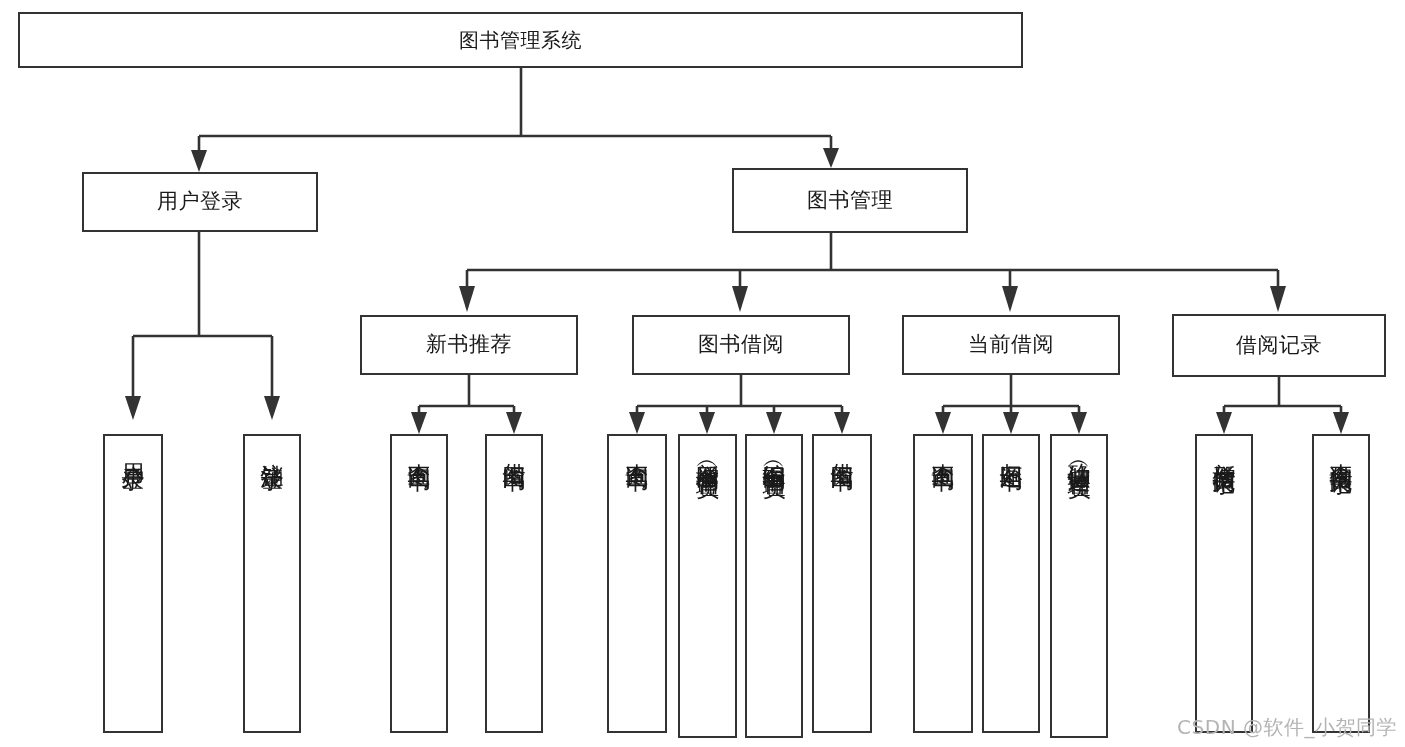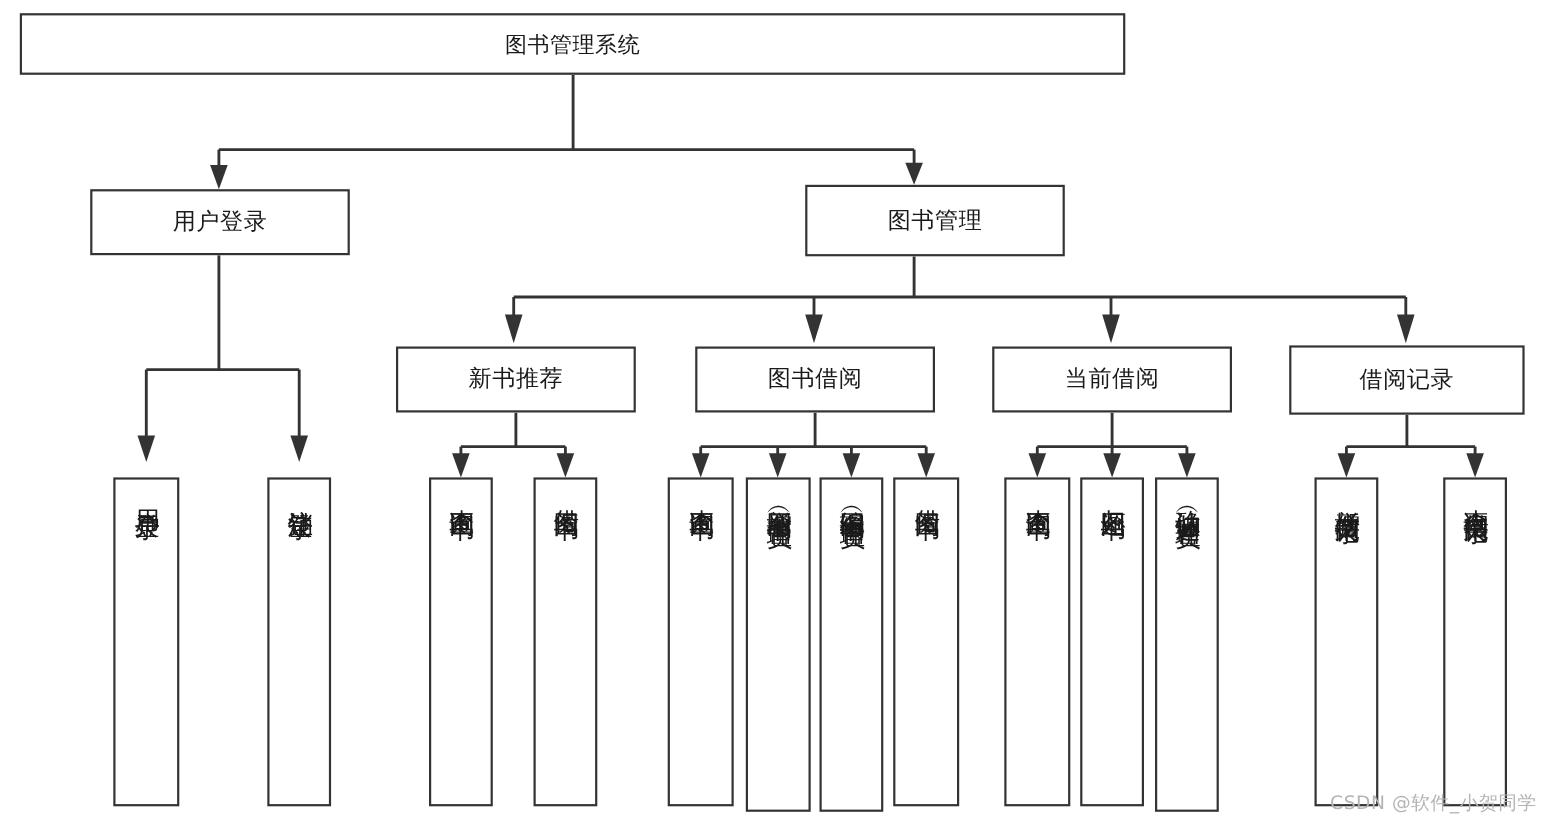--- a/index.html
+++ b/index.html
@@ -47,21 +47,21 @@
     text-orientation:upright;
     font-size:23px;
     line-height:1;
     letter-spacing:2px;
     white-space:nowrap;
   }
   .wm{
     position:absolute;
     right:8px;
     bottom:6px;
-    font-size:17px;
+    font-size:20px;
     color:#b4b4b4;
     z-index:6;
     white-space:nowrap;
     letter-spacing:0.5px;
   }
   svg.edges{
     position:absolute;left:0;top:0;width:1405px;height:747px;z-index:1;
     pointer-events:none;
   }
   svg.edges path, svg.edges line{

